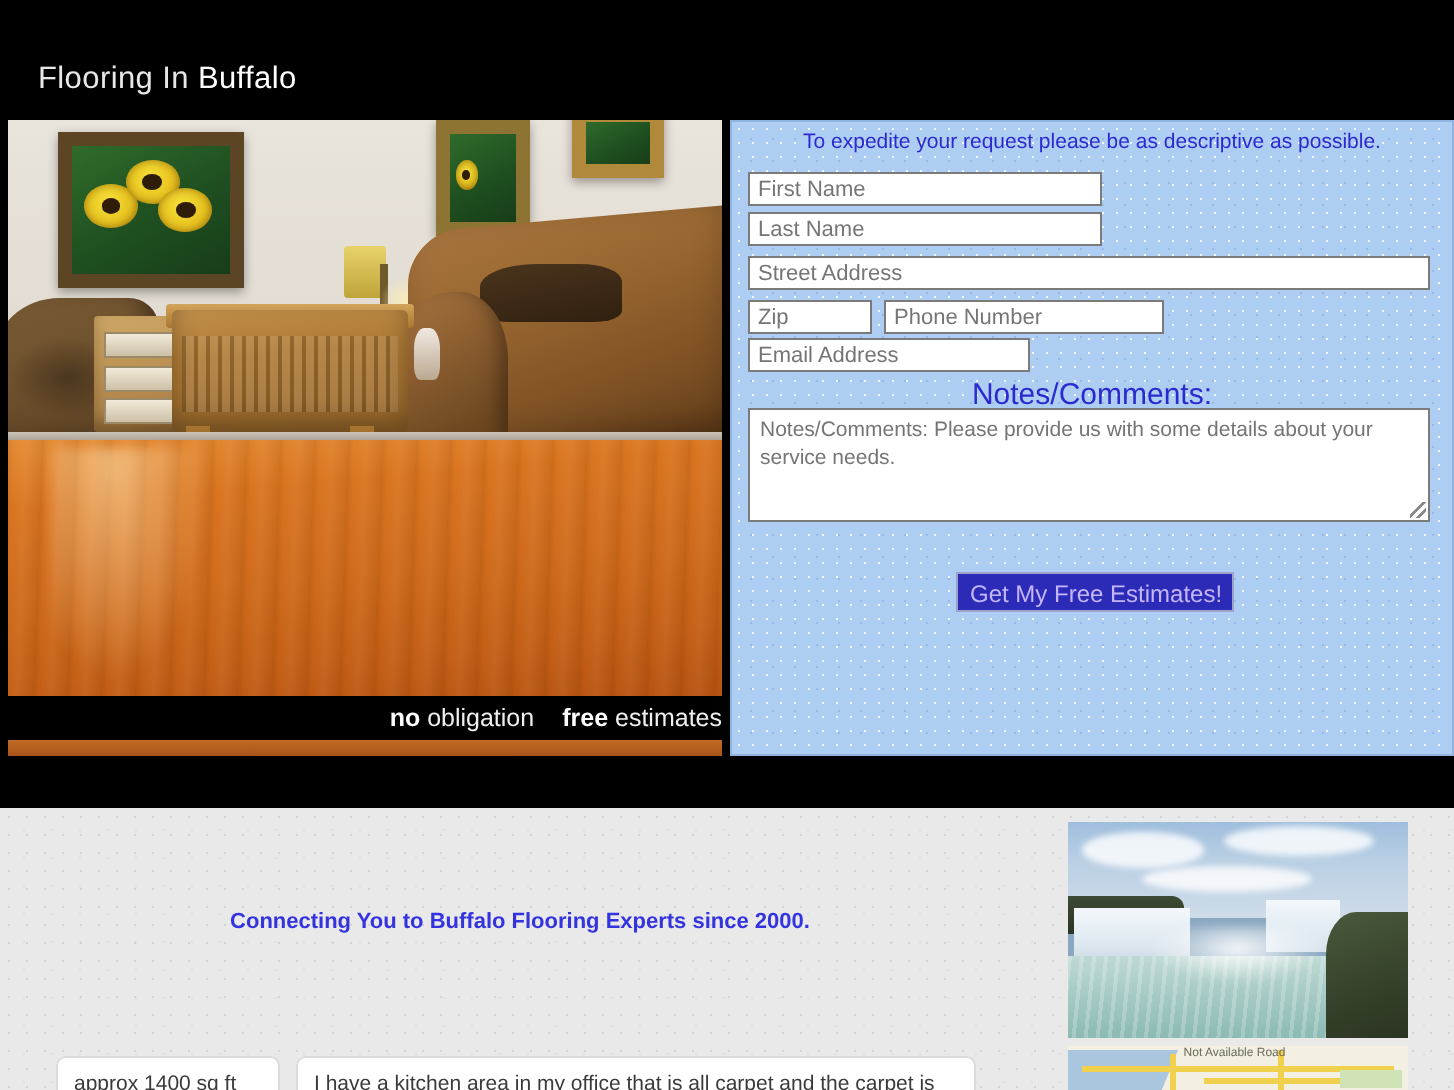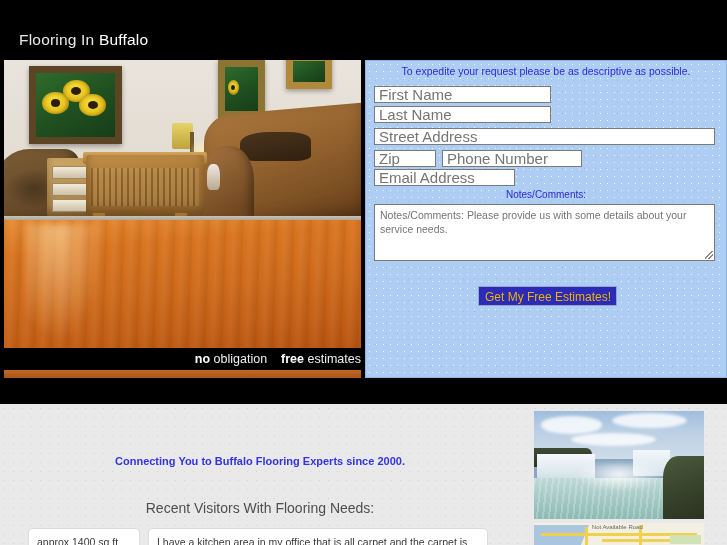--- a/index.html
+++ b/index.html
@@ -226,39 +226,39 @@
     text-align: center;
     font-size: 10.5px;
     color: #2a2ad0;
     white-space: nowrap;
   }
   .fld {
     position: absolute;
     background: #ffffff;
     border: 1px solid #7b7b7b;
     font-family: "Liberation Sans", sans-serif;
-    font-size: 15px;
+    font-size: 11px;
     color: #1a1a1a;
     padding: 0 4px;
     height: 17px;
     line-height: 14px;
     outline: none;
   }
   #f-first  { left: 8px;  top: 25px;  width: 177px; }
   #f-last   { left: 8px;  top: 45px;  width: 177px; }
   #f-street { left: 8px;  top: 67px;  width: 341px; }
   #f-zip    { left: 8px;  top: 89px;  width: 62px;  }
   #f-phone  { left: 76px; top: 89px;  width: 140px; }
   #f-email  { left: 8px;  top: 108px; width: 141px; }
 
   #notes-label {
     position: absolute;
     left: 0; top: 128px; width: 100%;
     text-align: center;
-    font-size: 10px;
+    font-size: 15px;
     color: #2a2ad0;
   }
   #f-notes {
     position: absolute;
     left: 8px; top: 143px;
     width: 341px; height: 57px;
     background: #ffffff;
     border: 1px solid #7b7b7b;
     font-family: "Liberation Sans", sans-serif;
     font-size: 10.5px;
@@ -277,21 +277,21 @@
       linear-gradient(135deg, transparent 0 40%, #8a8a8a 40% 52%, transparent 52% 100%),
       linear-gradient(135deg, transparent 0 68%, #8a8a8a 68% 80%, transparent 80% 100%);
     pointer-events: none;
   }
   #submit-btn {
     position: absolute;
     left: 112px; top: 225px;
     width: 139px; height: 20px;
     background: #2b2bb8;
     border: 1px solid #9aa3c8;
-    color: #eab308;
+    color: #c4b5fd;
     font-family: "Liberation Sans", sans-serif;
     font-size: 12px;
     line-height: 18px;
     text-align: center;
     cursor: pointer;
     white-space: nowrap;
   }
 
   
   #content {
@@ -496,21 +496,20 @@
 
     <div id="notes-label">Notes/Comments:</div>
     <textarea id="f-notes" placeholder="Notes/Comments: Please provide us with some details about your service needs." style=""></textarea>
     <div id="notes-grip"></div>
 
     <button id="submit-btn">Get My Free Estimates!</button>
   </div>
 
   <div id="content">
     <div id="welcome-sub">Connecting You to Buffalo Flooring Experts since 2000.</div>
-    <div id="recent-title">Recent Visitors With Flooring Needs:</div>
 
     <div class="vbox" id="vbox-left">approx 1400 sq ft</div>
     <div class="vbox" id="vbox-right">I have a kitchen area in my office that is all carpet and the carpet is all</div>
   </div>
 
   <div id="falls-photo">
     <div class="sky"></div>
     <div class="cloud c1"></div>
     <div class="cloud c2"></div>
     <div class="cloud c3"></div>

